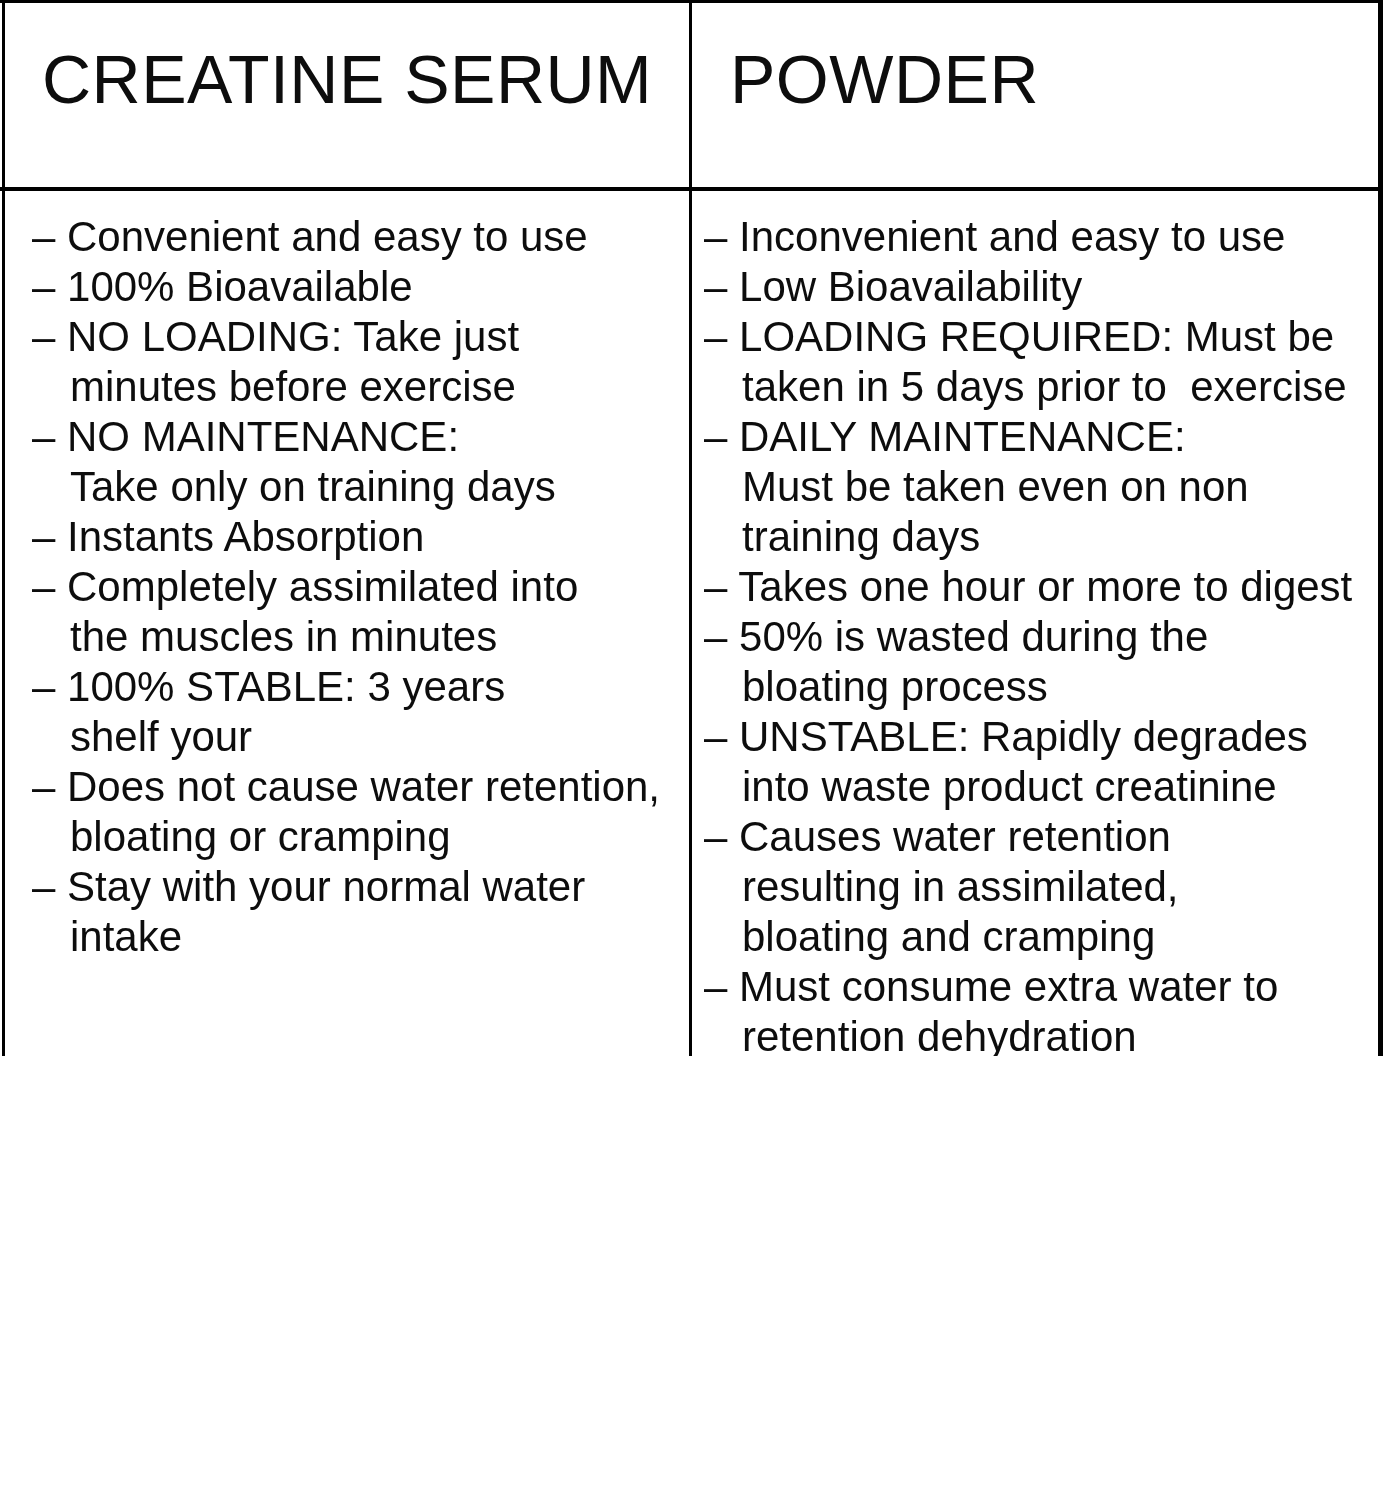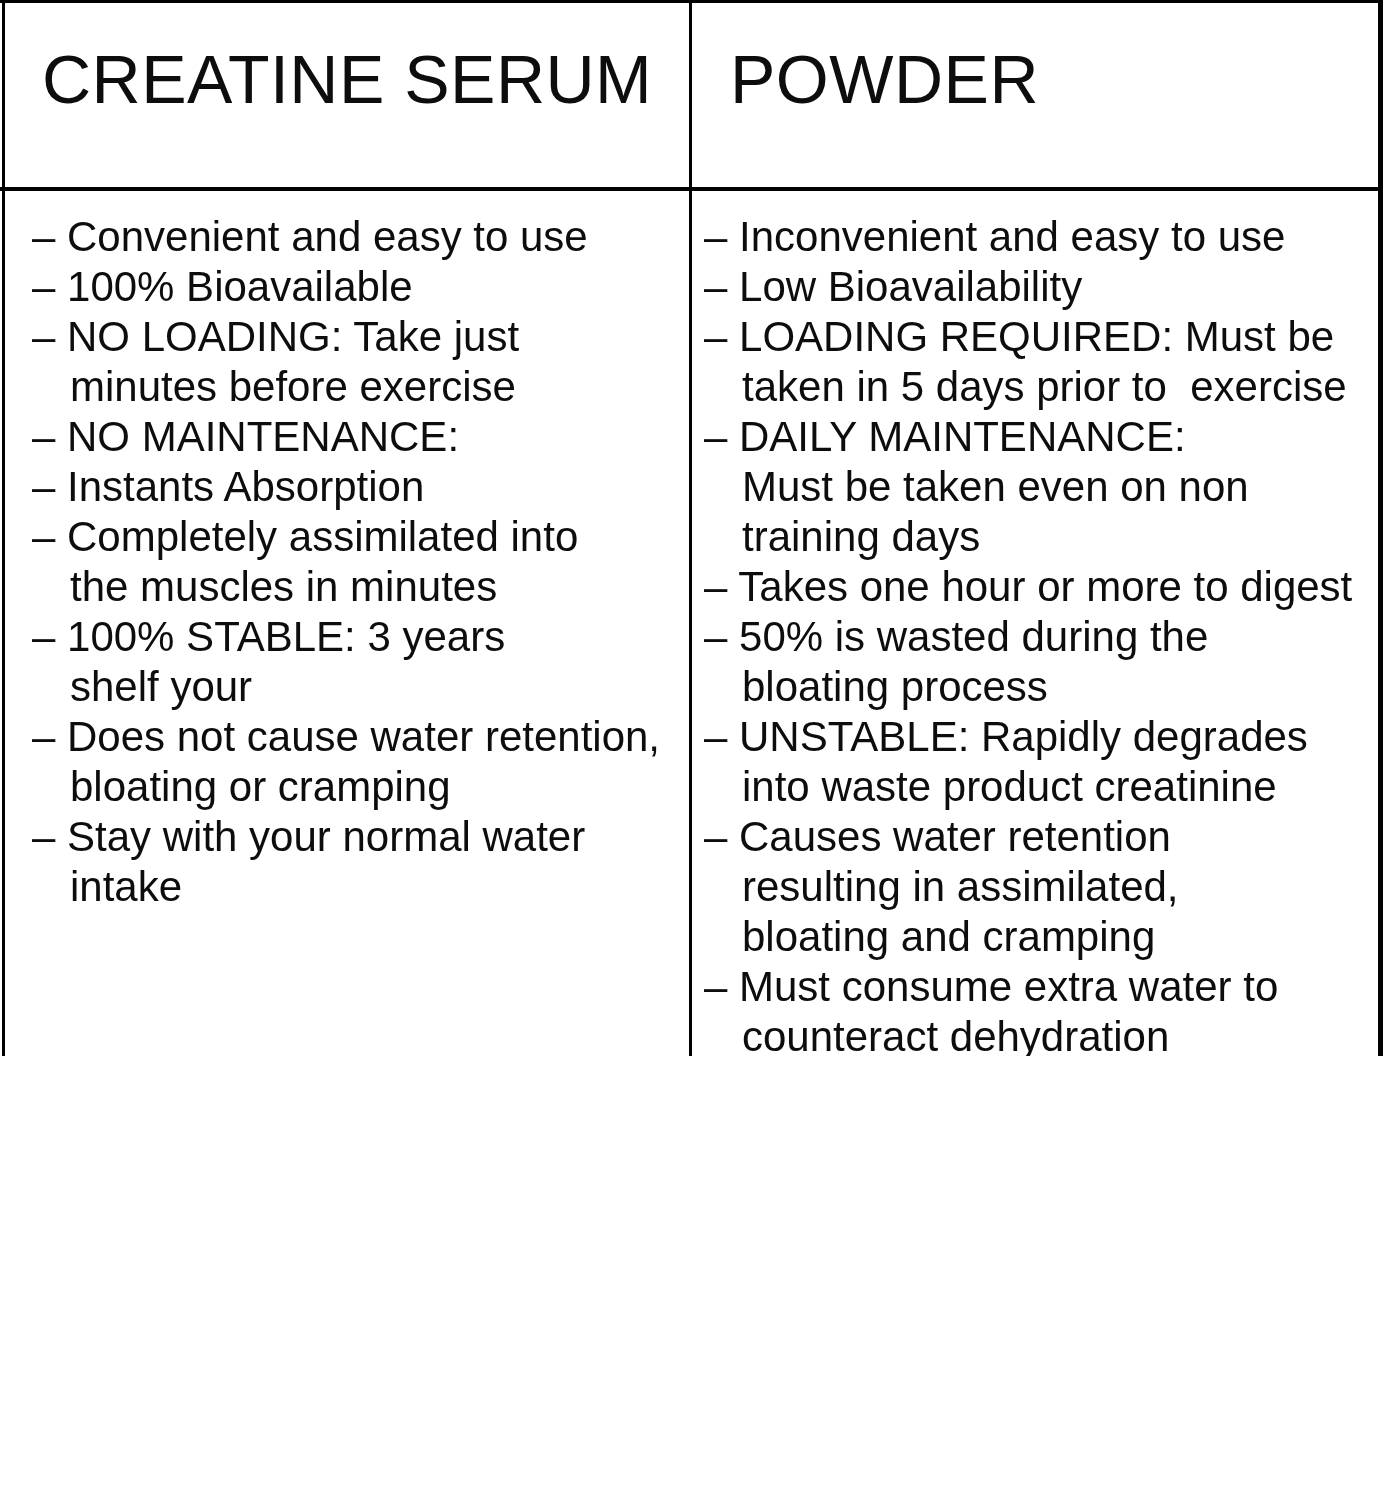--- a/index.html
+++ b/index.html
@@ -80,20 +80,21 @@
   <div class="hdr hdr-left">CREATINE SERUM</div>
   <div class="hdr hdr-right">POWDER</div>
 
   <div class="col col-left">
 
   <div class="line">– Convenient and easy to use</div>
       <div class="line">– 100% Bioavailable</div>
       <div class="line">– NO LOADING: Take just</div>
       <div class="line cont">minutes before exercise</div>
       <div class="line">– NO MAINTENANCE:</div>
+      <div class="line cont">Take only on training days</div>
       <div class="line">– Instants Absorption</div>
       <div class="line">– Completely assimilated into</div>
       <div class="line cont">the muscles in minutes</div>
       <div class="line">– 100% STABLE: 3 years</div>
       <div class="line cont">shelf your</div>
       <div class="line">– Does not cause water retention,</div>
       <div class="line cont">bloating or cramping</div>
       <div class="line">– Stay with your normal water</div>
       <div class="line cont">intake</div>
     </div>
@@ -109,21 +110,21 @@
       <div class="line cont">training days</div>
       <div class="line">– Takes one hour or more to digest</div>
       <div class="line">– 50% is wasted during the</div>
       <div class="line cont">bloating process</div>
       <div class="line">– UNSTABLE: Rapidly degrades</div>
       <div class="line cont">into waste product creatinine</div>
       <div class="line">– Causes water retention</div>
       <div class="line cont">resulting in assimilated,</div>
       <div class="line cont">bloating and cramping</div>
       <div class="line">– Must consume extra water to</div>
-      <div class="line cont">counteract dehydration</div>
+      <div class="line cont">retention dehydration</div>
     </div>
 
   <div>
     <div class="logo-part logo-diag1" style="background: rgb(230, 57, 43);"></div>
     <div class="logo-part logo-diag2" style="background: rgb(230, 57, 43);"></div>
     <div class="logo-part logo-leg1" style="background: rgb(230, 57, 43);"></div>
     <div class="logo-part logo-leg2" style="background: rgb(230, 57, 43);"></div>
   </div>
 
   <div class="brand" style="color: rgb(212, 52, 39);">

